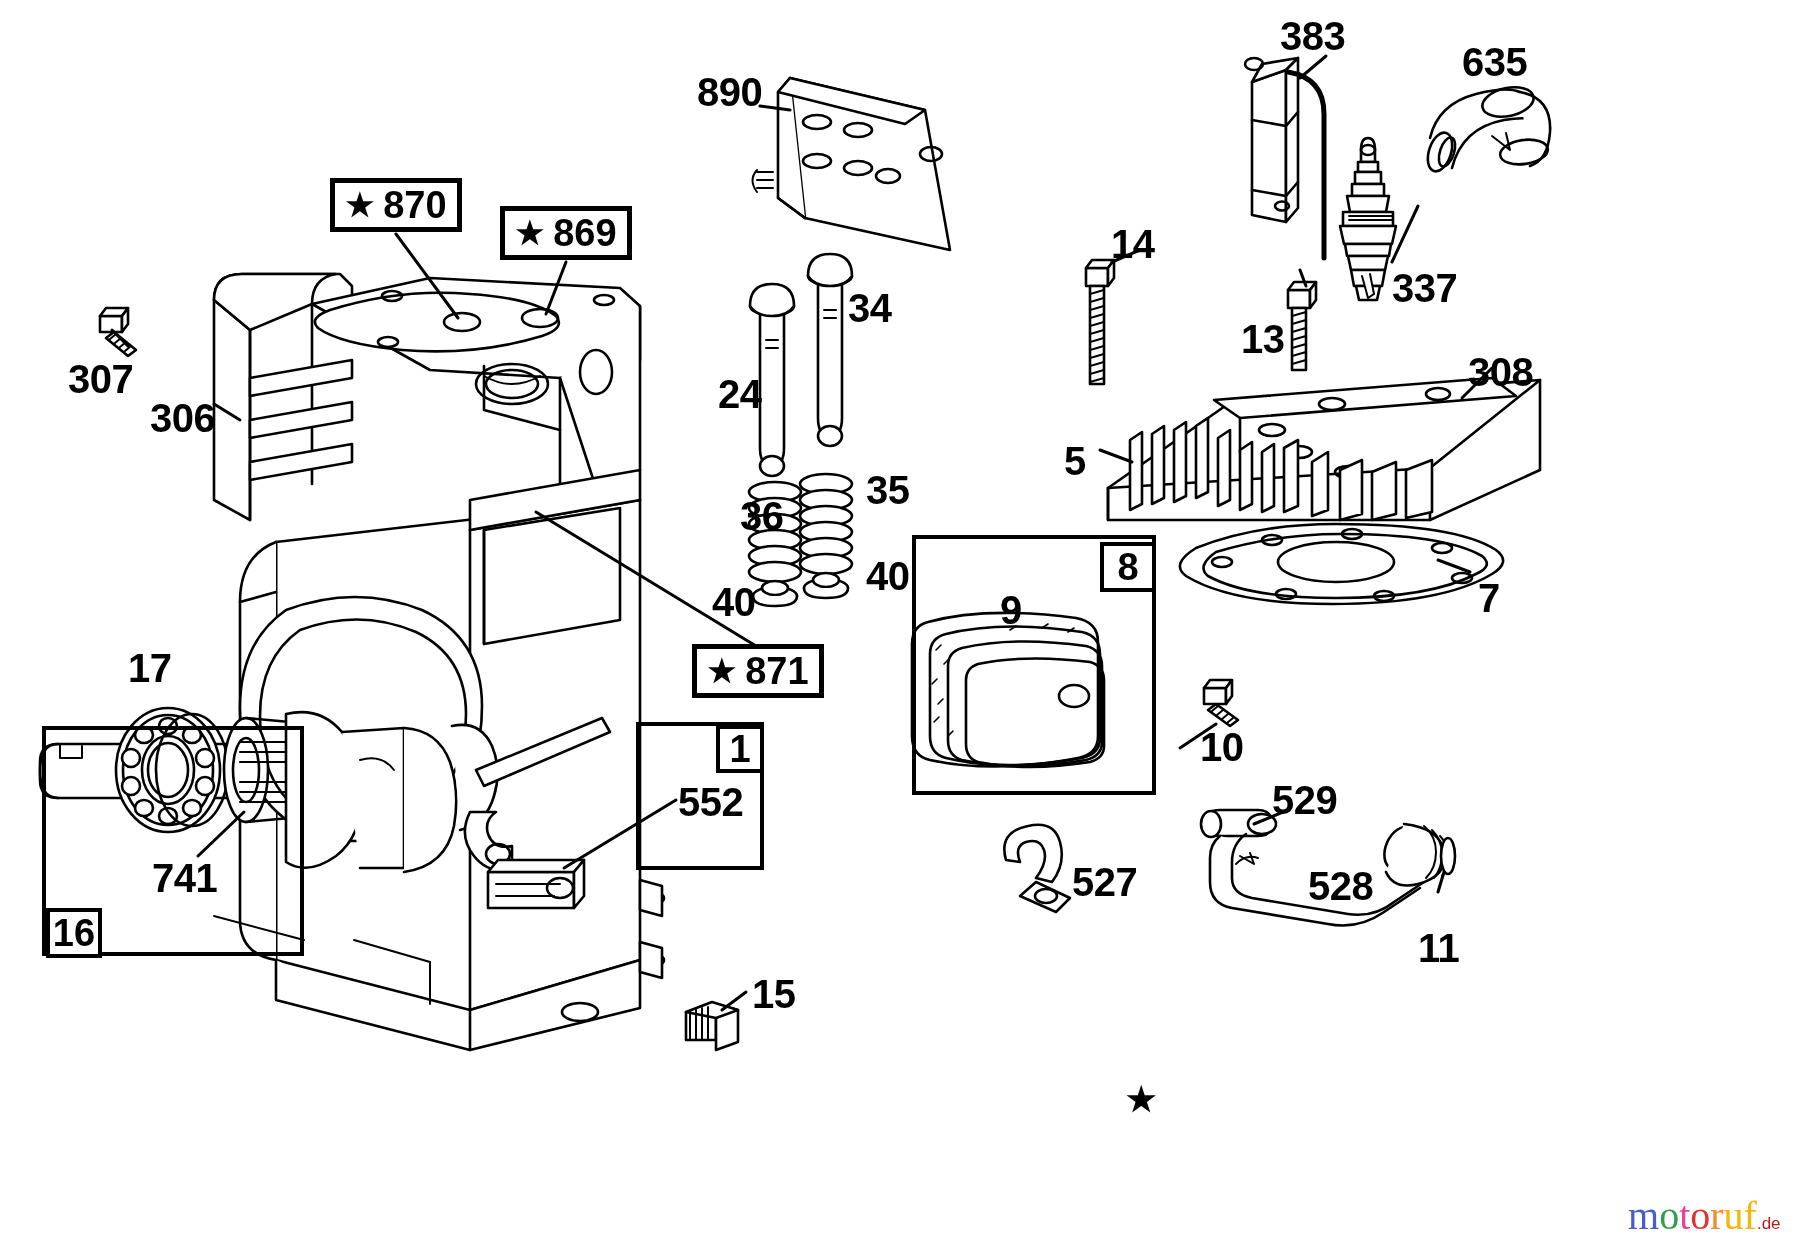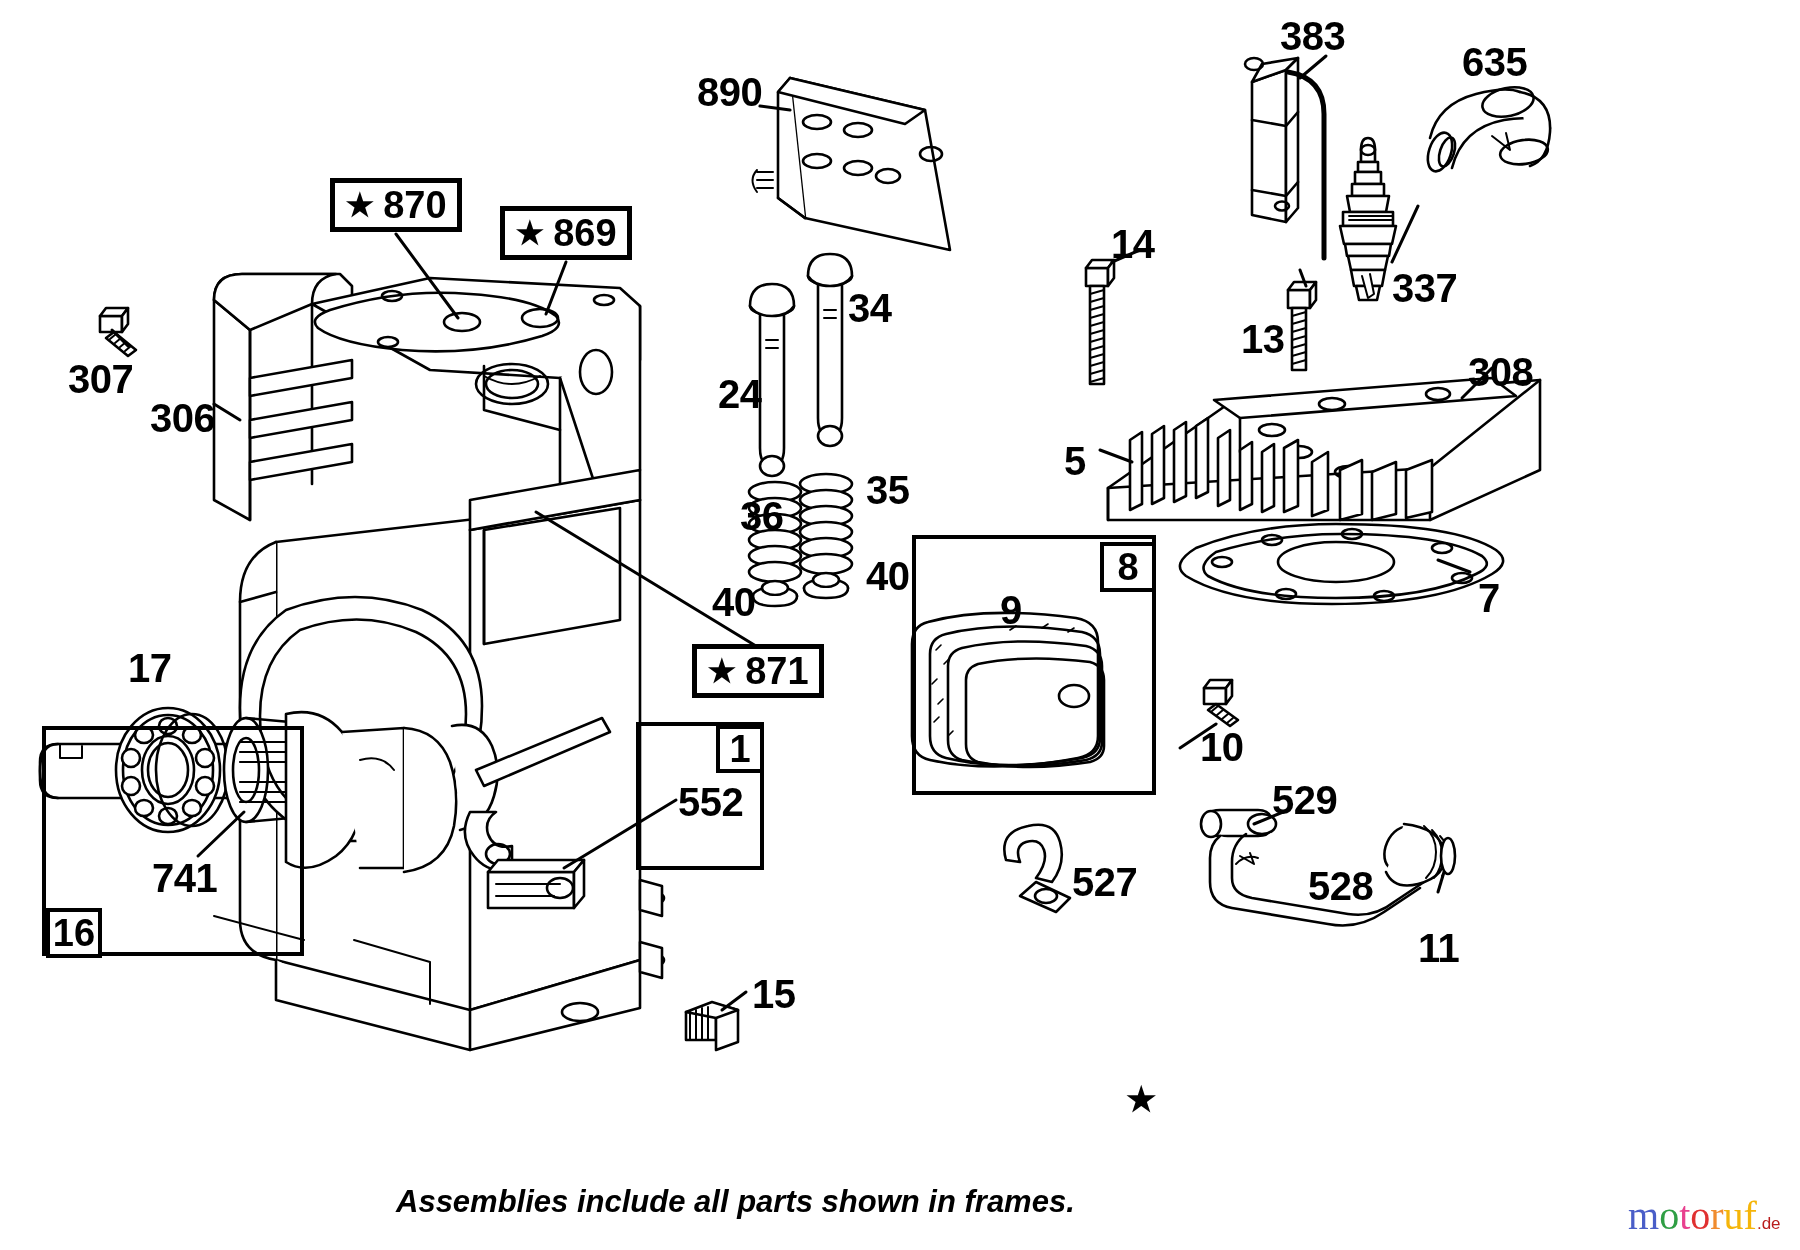--- a/index.html
+++ b/index.html
@@ -452,21 +452,18 @@
   <div class="lbl num" style="left:1072px;top:862px;"><span>527</span></div>
   <div class="lbl num" style="left:128px;top:648px;"><span>17</span></div>
   <div class="lbl num" style="left:152px;top:858px;"><span>741</span></div>
   <div class="lbl num" style="left:678px;top:782px;"><span>552</span></div>
   <div class="lbl num" style="left:752px;top:974px;"><span>15</span></div>
 
   <div class="lbl" style="left:1126px;top:1082px;font-size:34px;">
     <span>★</span>
   </div>
 
-  <div class="caption" style="left:396px;top:1184px;">
-    <span>Assemblies include all parts shown in frames.</span>
-  </div>
 
   <div class="wm" style="left:1628px;top:1196px;">
     <span style="color:#4a5ec8">m</span><span style="color:#2f9e44">o</span><span style="color:#e8418f">t</span><span style="color:#e03131">o</span><span style="color:#f08c2e">r</span><span style="color:#f5b50a">u</span><span style="color:#f5b50a">f</span><span class="de">.de</span>
   </div>
 
 </div>
 
 </body></html>

